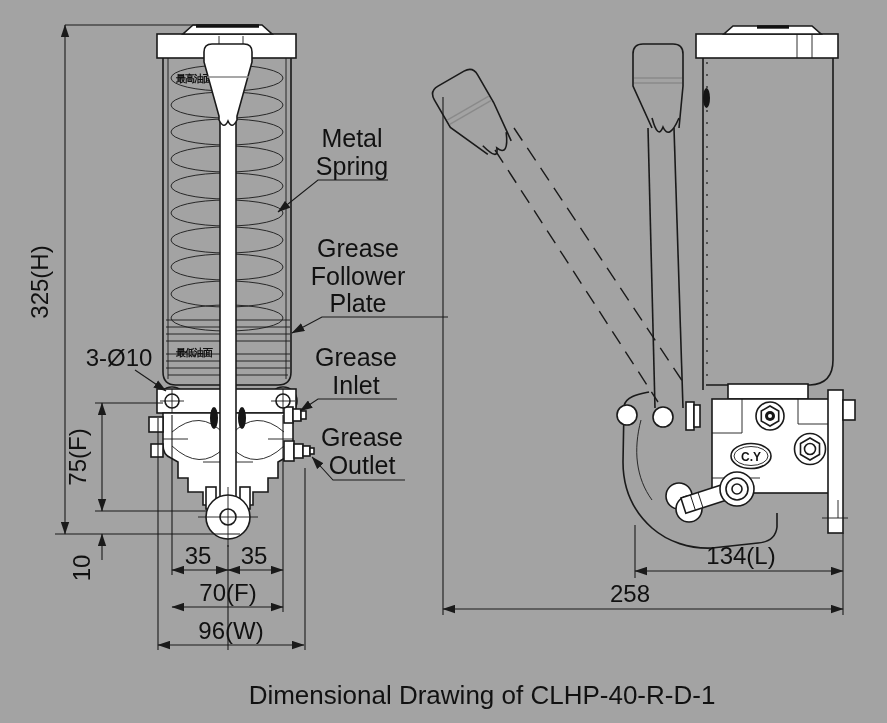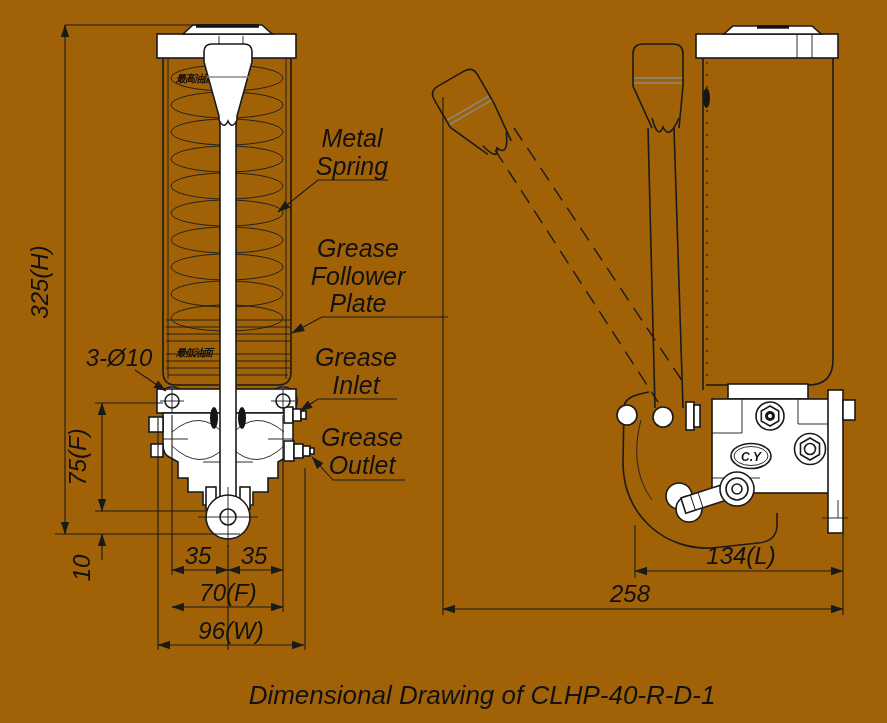--- a/index.html
+++ b/index.html
@@ -1,16 +1,16 @@
 <!DOCTYPE html>
 <html><head>
 <meta charset="utf-8">
 <style>
   html,body{margin:0;padding:0;background:#fff;}
-  .stage{width:887px;height:723px;position:relative;background:#a16207;overflow:hidden;font-style:italic;}
+  .stage{width:887px;height:723px;position:relative;background:#a3a3a3;overflow:hidden;}
   svg{display:block;}
   text{font-family:"Liberation Sans", sans-serif;fill:#111;}
   .lbl{font-size:25px;}
   .dim{font-size:24px;}
   .ttl{font-size:26px;}
   .cjk{font-size:10px;font-weight:bold;letter-spacing:-1px;}
   .logo{font-size:12px;font-weight:bold;}
   .ln{stroke:#1a1a1a;stroke-width:1.6;fill:none;}
   .lnw{stroke:#1a1a1a;stroke-width:1.6;fill:#fff;}
   .thin{stroke:#1a1a1a;stroke-width:0.9;fill:none;}

